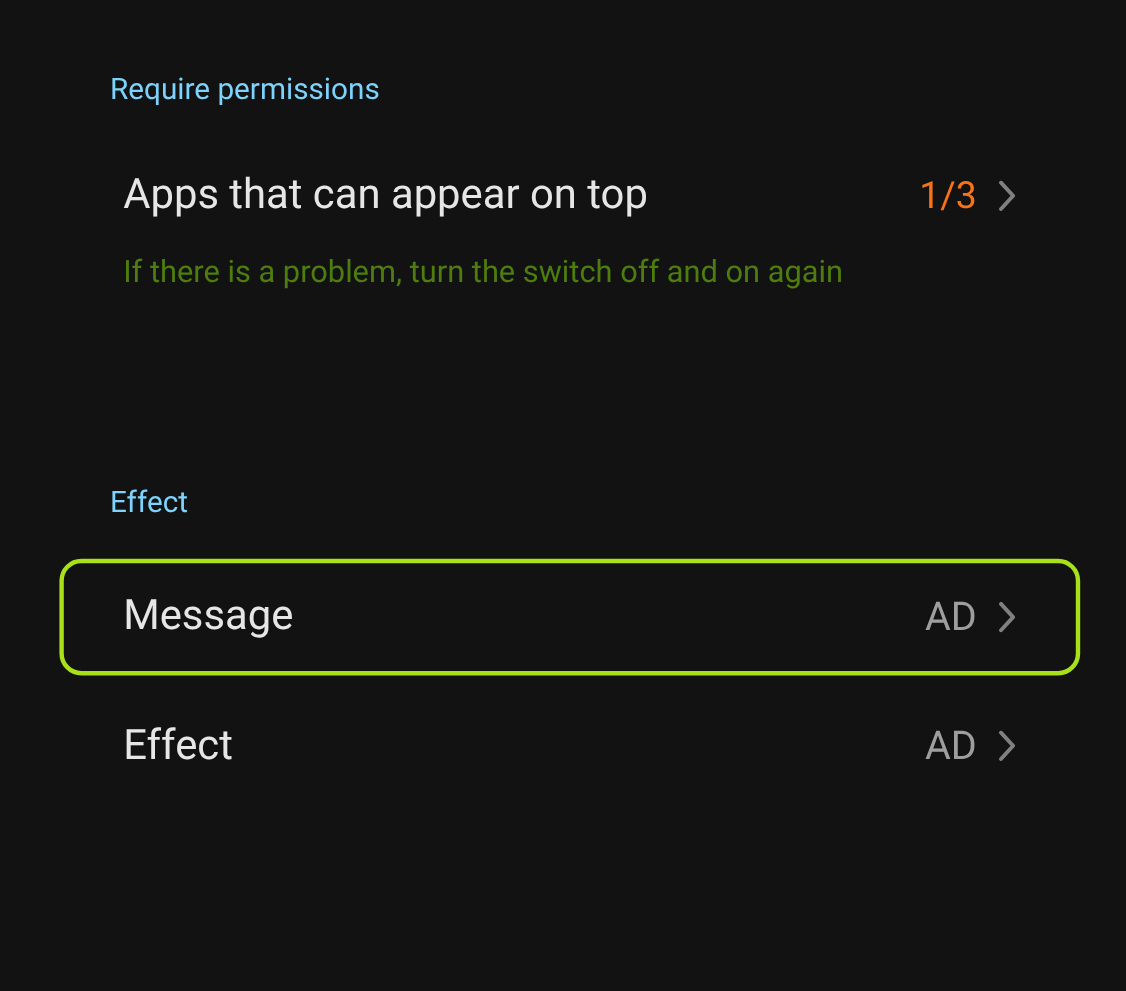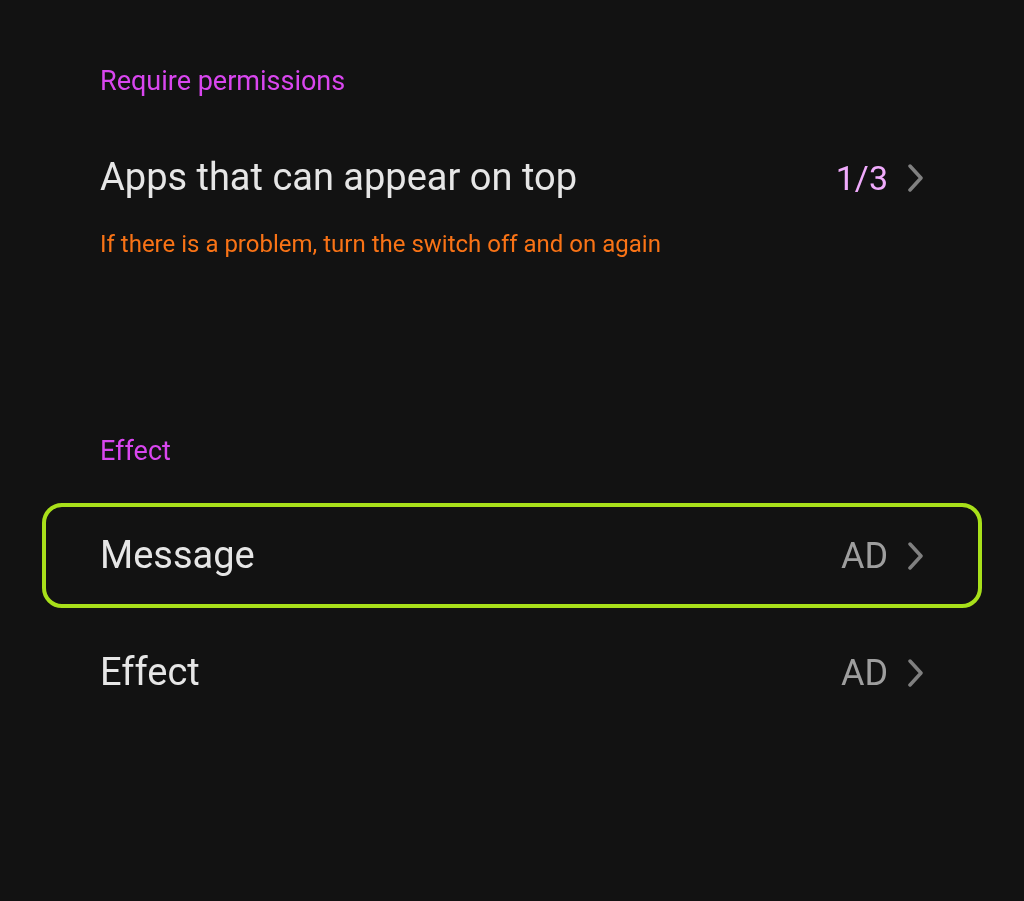--- a/index.html
+++ b/index.html
@@ -12,56 +12,57 @@
       height: 901px;
       background-color: #121212;
       font-family: -apple-system, BlinkMacSystemFont, "Segoe UI", Roboto, sans-serif;
       color: #e0e0e0;
       overflow: hidden;
     }
     .container {
       padding: 0 0 0 0;
     }
     .section-header {
-      color: #d946ef;
+      color: #7dd3fc;
       font-size: 27px;
       padding: 65px 0 0 100px;
       font-weight: 400;
     }
     .row {
       display: flex;
       align-items: center;
       justify-content: space-between;
       padding: 0 100px;
       position: relative;
       cursor: pointer;
+      margin-left: 12px;
     }
     .row-main {
       flex: 1;
     }
     .row-title {
       color: #e6e6e6;
       font-size: 38px;
       font-weight: 400;
       line-height: 1.2;
     }
     .row-subtitle {
-      color: #f97316;
-      font-size: 24px;
+      color: #4d7c0f;
+      font-size: 28px;
       font-weight: 400;
       margin-top: 28px;
       line-height: 1.3;
     }
     .row-right {
       display: flex;
       align-items: center;
       gap: 20px;
     }
     .value-red {
-      color: #f0abfc;
+      color: #f97316;
       font-size: 34px;
       font-weight: 400;
     }
     .value-gray {
       color: #9e9e9e;
       font-size: 36px;
       font-weight: 400;
     }
     .chevron {
       color: #808080;

